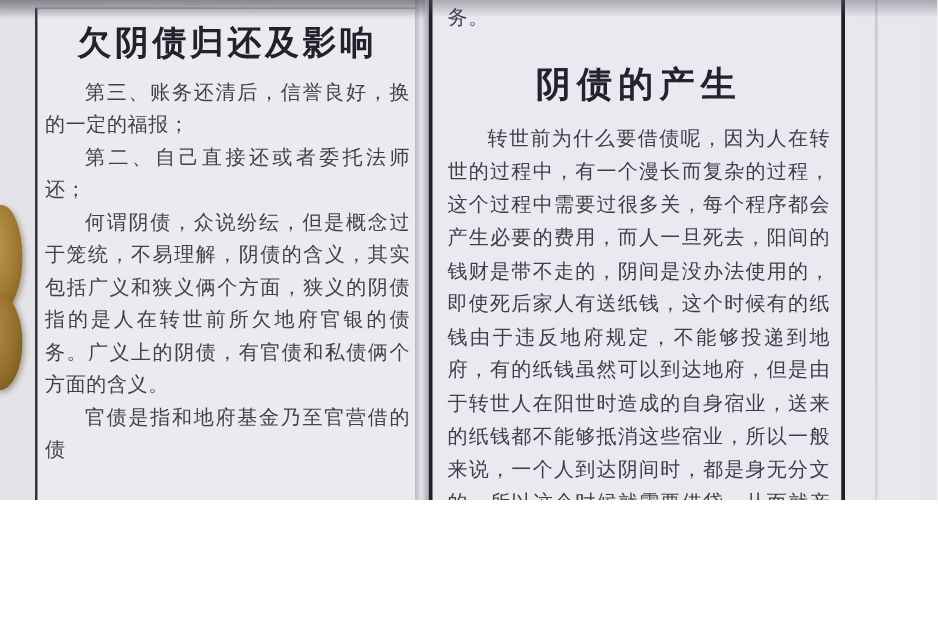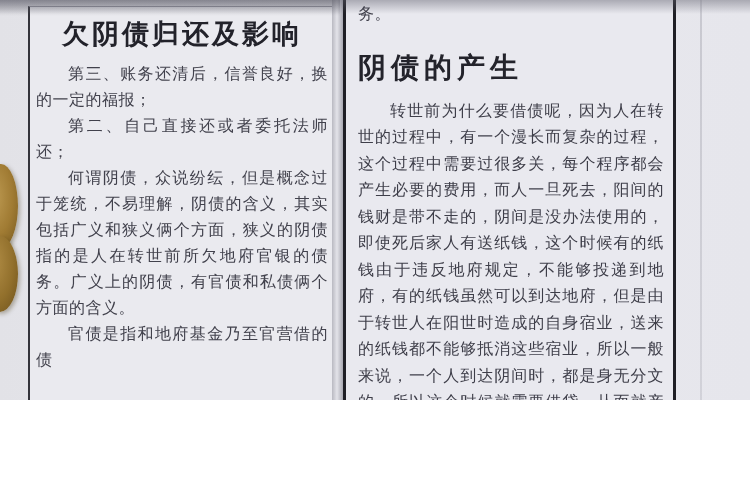--- a/index.html
+++ b/index.html
@@ -34,21 +34,21 @@
   .right-content{
     position:absolute; left:358px; top:2px; width:306px;
     color:#3e3e49;
   }
   
   .h-title{
     margin:4px 0 10px 0; text-align:center;
     font-size:27px; font-weight:bold; letter-spacing:3px; color:#22222a;
   }
   .h-section{
-    margin:24px 0 14px 0; text-align:left;
+    margin:24px 0 14px 0; text-align:center;
     font-size:26px; font-weight:bold; letter-spacing:5px; color:#23232b;
   }
   .h-right{ margin:20px 0 12px 0; font-size:28px; }
   p.body{
     margin:0; font-size:16px; line-height:26px; letter-spacing:0.5px;
     text-align:justify;
   }
   p.ind{ text-indent:2em; }
   .right-content p.body{ line-height:26.5px; }
   

